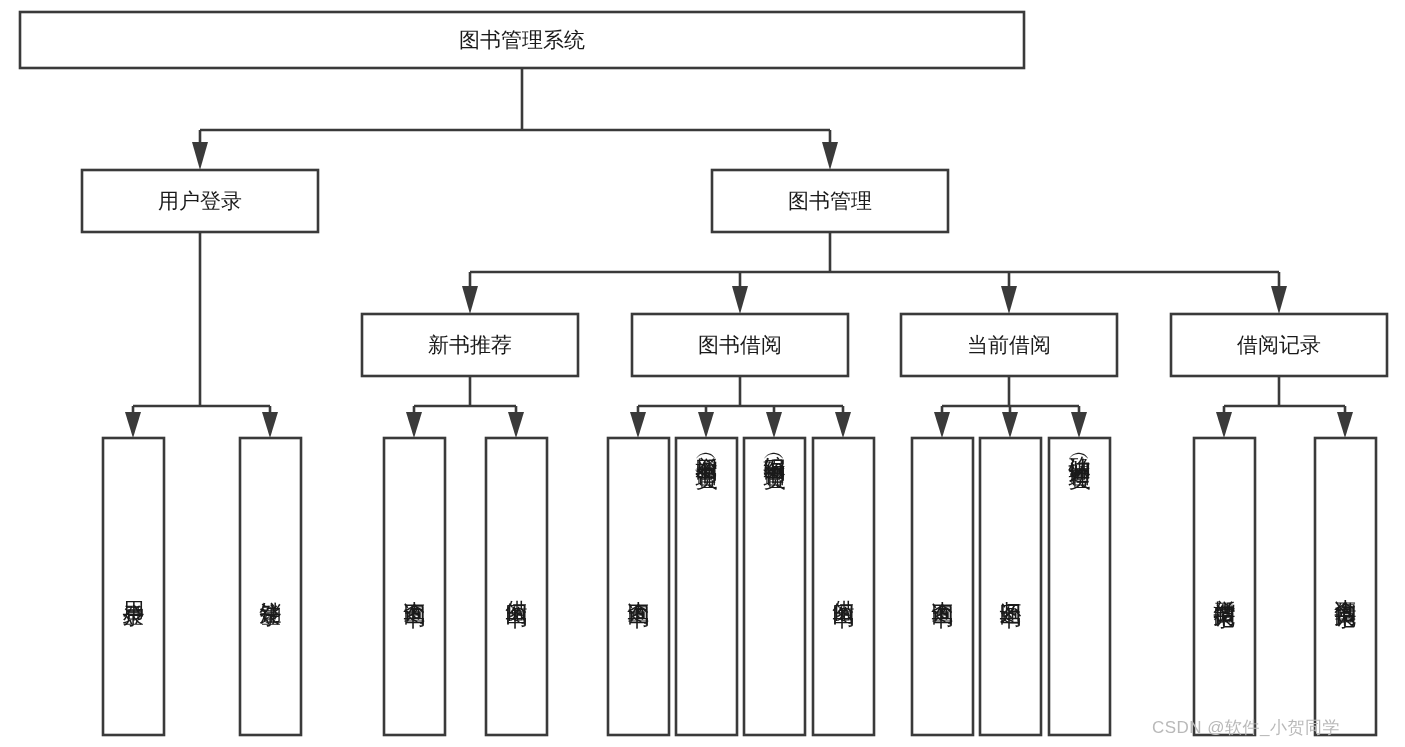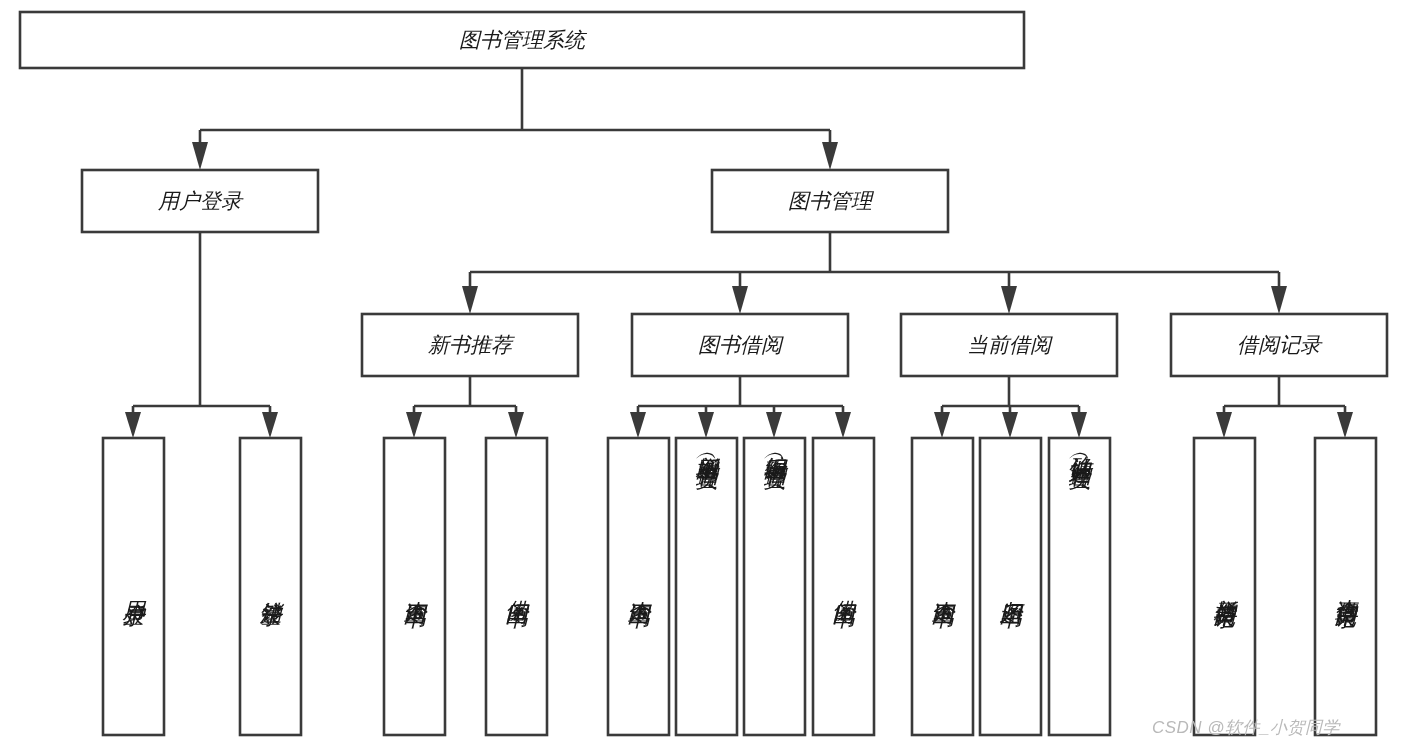--- a/index.html
+++ b/index.html
@@ -11,21 +11,20 @@
     width: 1405px;
     height: 747px;
     font-family: "Liberation Sans", "DejaVu Sans", sans-serif;
     overflow: hidden;
     position: relative;
   }
   #diagram-root {
     position: relative;
     width: 1348px;
     height: 747px;
-    font-style: italic;
   }
   svg#tree-svg {
     position: absolute;
     top: 0;
     left: 0;
     width: 1405px;
     height: 747px;
   }
   .node-box {
     fill: #ffffff;

